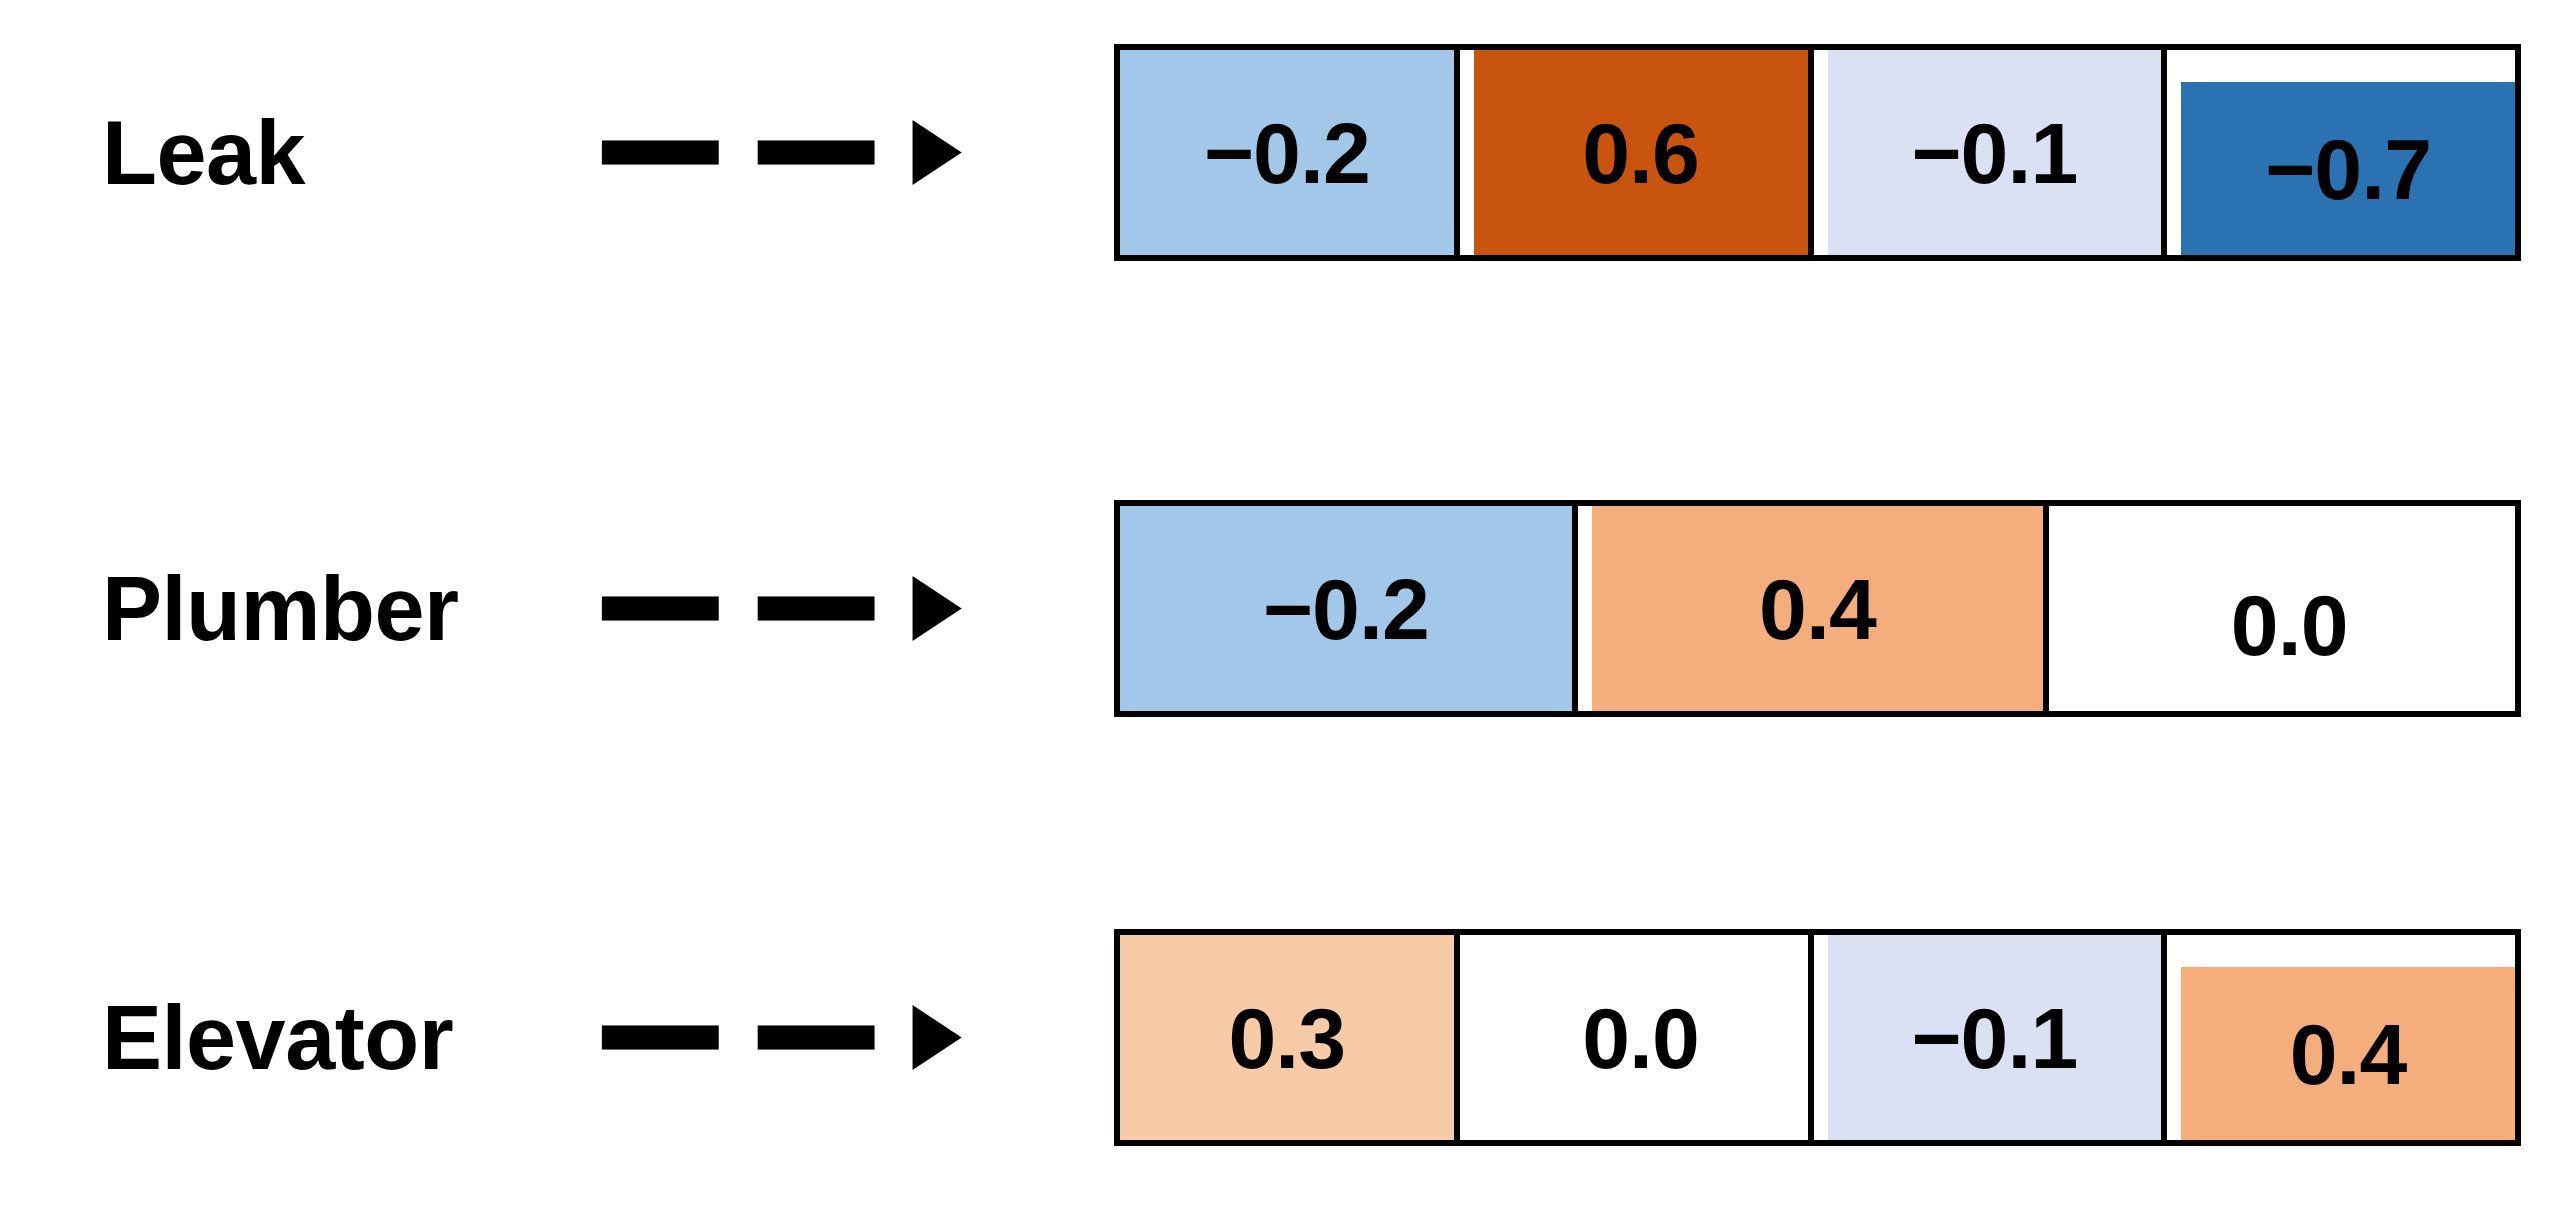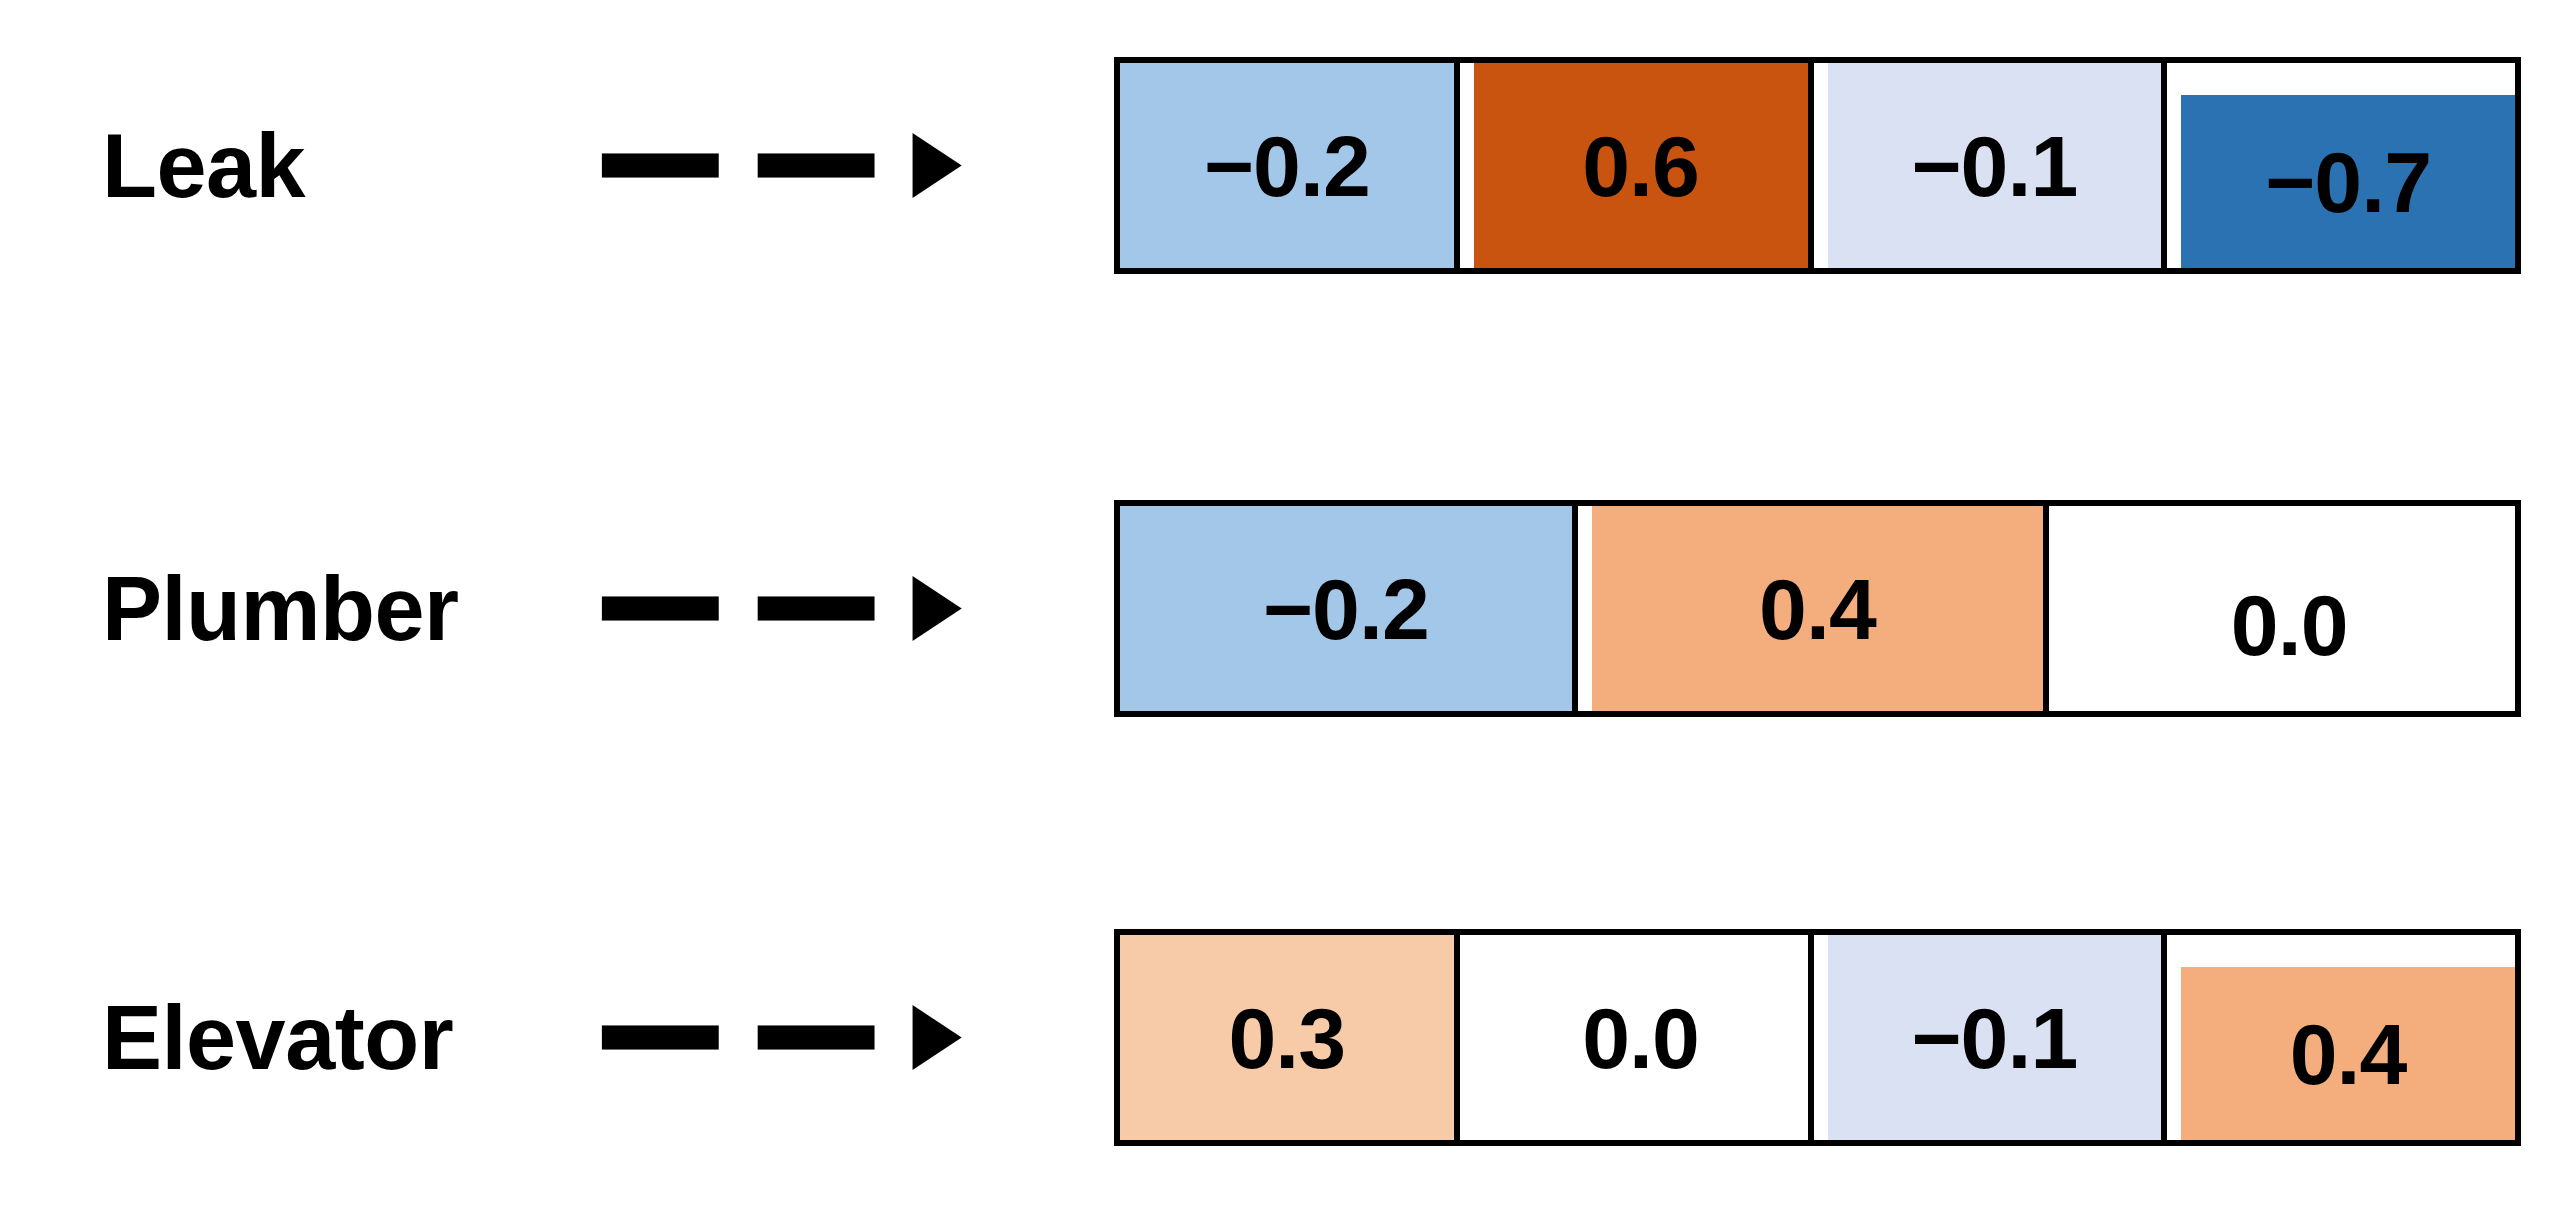--- a/index.html
+++ b/index.html
@@ -25,21 +25,21 @@
   .row {
     position: absolute;
     left: 0;
     width: 2576px;
     height: 217px;
     display: flex;
     align-items: center;
   }
 
   
-  .row-0 { top: 57px; }
+  .row-0 { top: 44px; }
   .row-1 { top: 500px; }
   .row-2 { top: 929px; }
 
   .row-label {
     position: absolute;
     left: 102px;
     width: 436px;
     height: 217px;
     display: flex;
     align-items: center;

